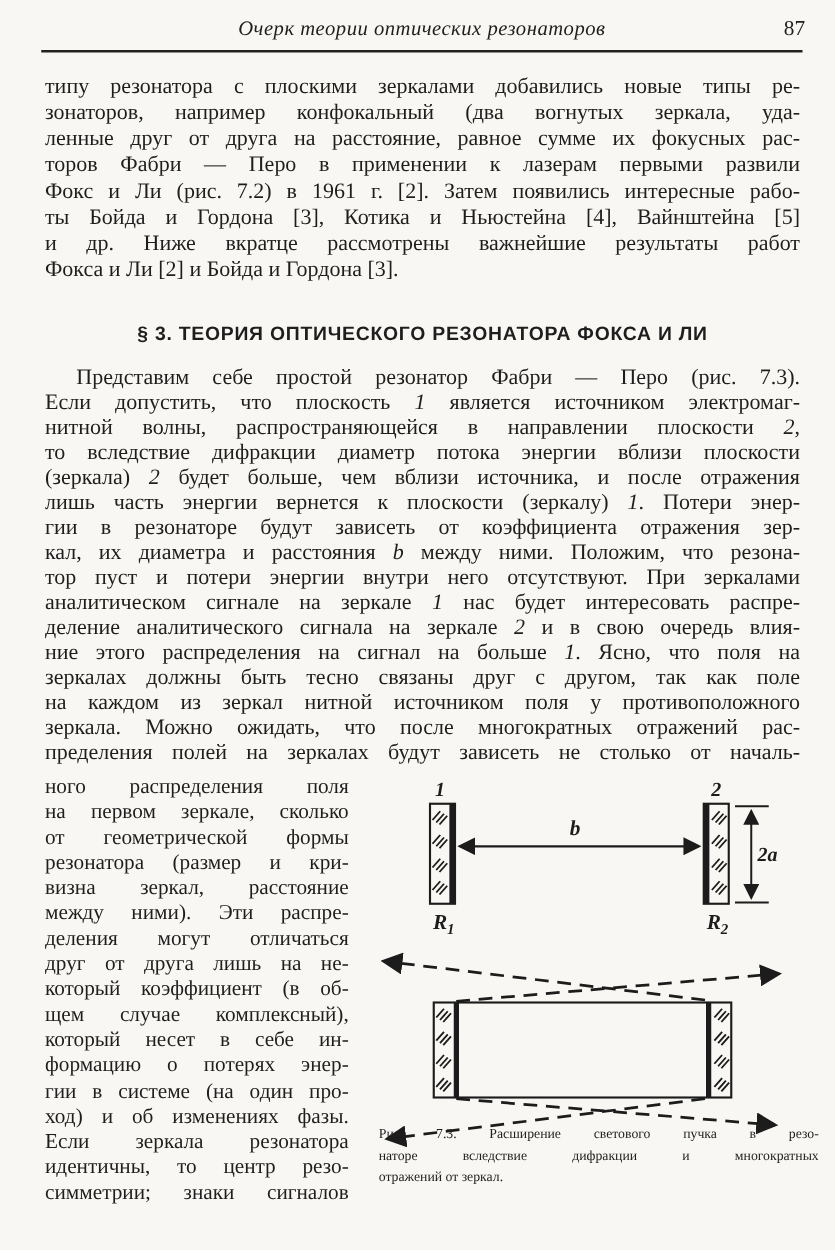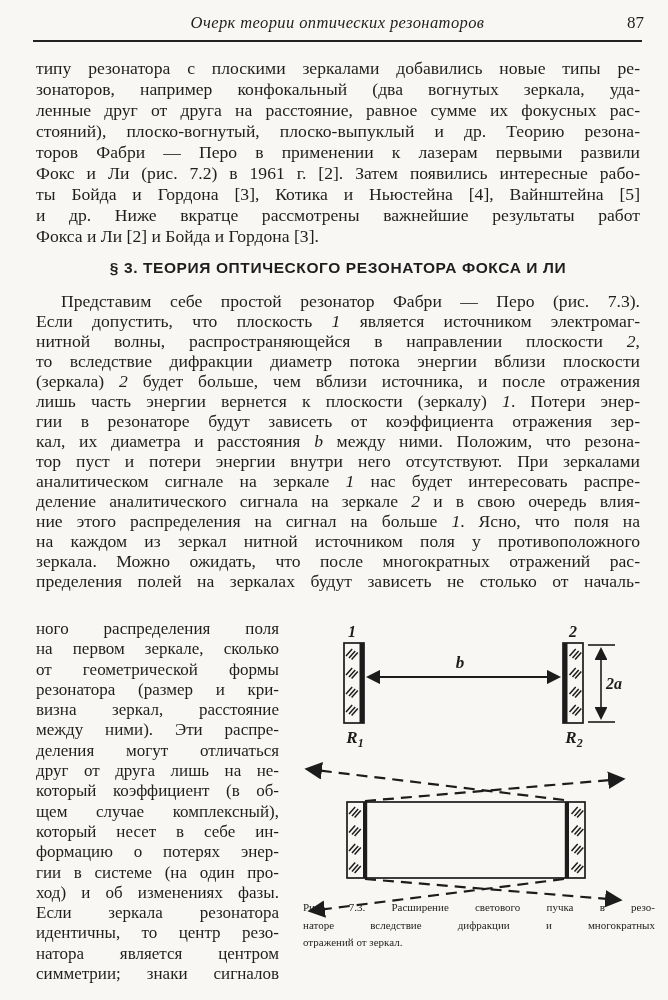--- a/index.html
+++ b/index.html
@@ -50,21 +50,20 @@
   <div class="runhead">
     <div class="title">Очерк теории оптических резонаторов</div>
     <div class="pageno">87</div>
   </div>
   <div class="headrule"></div>
 
   <div class="para1 lines just endpara">
       <div class="ln"><span>типу резонатора с плоскими зеркалами добавились новые типы ре-</span></div>
       <div class="ln"><span>зонаторов, например конфокальный (два вогнутых зеркала, уда-</span></div>
       <div class="ln"><span>ленные друг от друга на расстояние, равное сумме их фокусных рас-</span></div>
-      <div class="ln"><span>стояний), плоско-вогнутый, плоско-выпуклый и др. Теорию резона-</span></div>
       <div class="ln"><span>торов Фабри — Перо в применении к лазерам первыми развили</span></div>
       <div class="ln"><span>Фокс и Ли (рис. 7.2) в 1961 г. [2]. Затем появились интересные рабо-</span></div>
       <div class="ln"><span>ты Бойда и Гордона [3], Котика и Ньюстейна [4], Вайнштейна [5]</span></div>
       <div class="ln"><span>и др. Ниже вкратце рассмотрены важнейшие результаты работ</span></div>
       <div class="ln last"><span>Фокса и Ли [2] и Бойда и Гордона [3].</span></div>
     </div>
 
   <div class="sechead">§ 3.  ТЕОРИЯ ОПТИЧЕСКОГО  РЕЗОНАТОРА ФОКСА И ЛИ</div>
 
   <div class="para2 lines just">
@@ -73,20 +72,21 @@
       <div class="ln"><span>нитной волны, распространяющейся в направлении плоскости </span><i>2</i><span>,</span></div>
       <div class="ln"><span>то вследствие дифракции диаметр потока энергии вблизи плоскости</span></div>
       <div class="ln"><span>(зеркала) </span><i>2</i><span> будет больше, чем вблизи источника, и после отражения</span></div>
       <div class="ln"><span>лишь часть энергии вернется к плоскости (зеркалу) </span><i>1</i><span>. Потери энер-</span></div>
       <div class="ln"><span>гии в резонаторе будут зависеть от коэффициента отражения зер-</span></div>
       <div class="ln"><span>кал, их диаметра и расстояния </span><i>b</i><span> между ними. Положим, что резона-</span></div>
       <div class="ln"><span>тор пуст и потери энергии внутри него отсутствуют. При зеркалами</span></div>
       <div class="ln"><span>аналитическом сигнале на зеркале </span><i>1</i><span> нас будет интересовать распре-</span></div>
       <div class="ln"><span>деление аналитического сигнала на зеркале </span><i>2</i><span> и в свою очередь влия-</span></div>
       <div class="ln"><span>ние этого распределения на сигнал на больше </span><i>1</i><span>. Ясно, что поля на</span></div>
+      <div class="ln"><span>зеркалах должны быть тесно связаны друг с другом, так как поле</span></div>
       <div class="ln"><span>на каждом из зеркал нитной источником поля у противоположного</span></div>
       <div class="ln"><span>зеркала. Можно ожидать, что после многократных отражений рас-</span></div>
       <div class="ln last"><span>пределения полей на зеркалах будут зависеть не столько от началь-</span></div>
     </div>
 
   <div class="leftcol lines just">
       <div class="ln"><span>ного распределения поля</span></div>
       <div class="ln"><span>на первом зеркале, сколько</span></div>
       <div class="ln"><span>от геометрической формы</span></div>
       <div class="ln"><span>резонатора (размер и кри-</span></div>
@@ -95,21 +95,20 @@
       <div class="ln"><span>деления могут отличаться</span></div>
       <div class="ln"><span>друг от друга лишь на не-</span></div>
       <div class="ln"><span>который коэффициент (в об-</span></div>
       <div class="ln"><span>щем случае комплексный),</span></div>
       <div class="ln"><span>который несет в себе ин-</span></div>
       <div class="ln"><span>формацию о потерях энер-</span></div>
       <div class="ln"><span>гии в системе (на один про-</span></div>
       <div class="ln"><span>ход) и об изменениях фазы.</span></div>
       <div class="ln"><span>Если зеркала резонатора</span></div>
       <div class="ln"><span>идентичны, то центр резо-</span></div>
-      <div class="ln"><span>натора является центром</span></div>
       <div class="ln last"><span>симметрии; знаки сигналов</span></div>
     </div>
 
   <div class="figure">
     <svg width="368" height="315" viewBox="0 0 368 315">
       <defs>
         <marker id="arr" viewBox="0 0 10 10" refX="8.5" refY="5" markerWidth="8" markerHeight="8" orient="auto-start-reverse">
           <path d="M0,0 L10,5 L0,10 z" fill="#1c1c1c"></path>
         </marker>
         <g id="hatch3" stroke="#1c1c1c" stroke-width="1.5">

